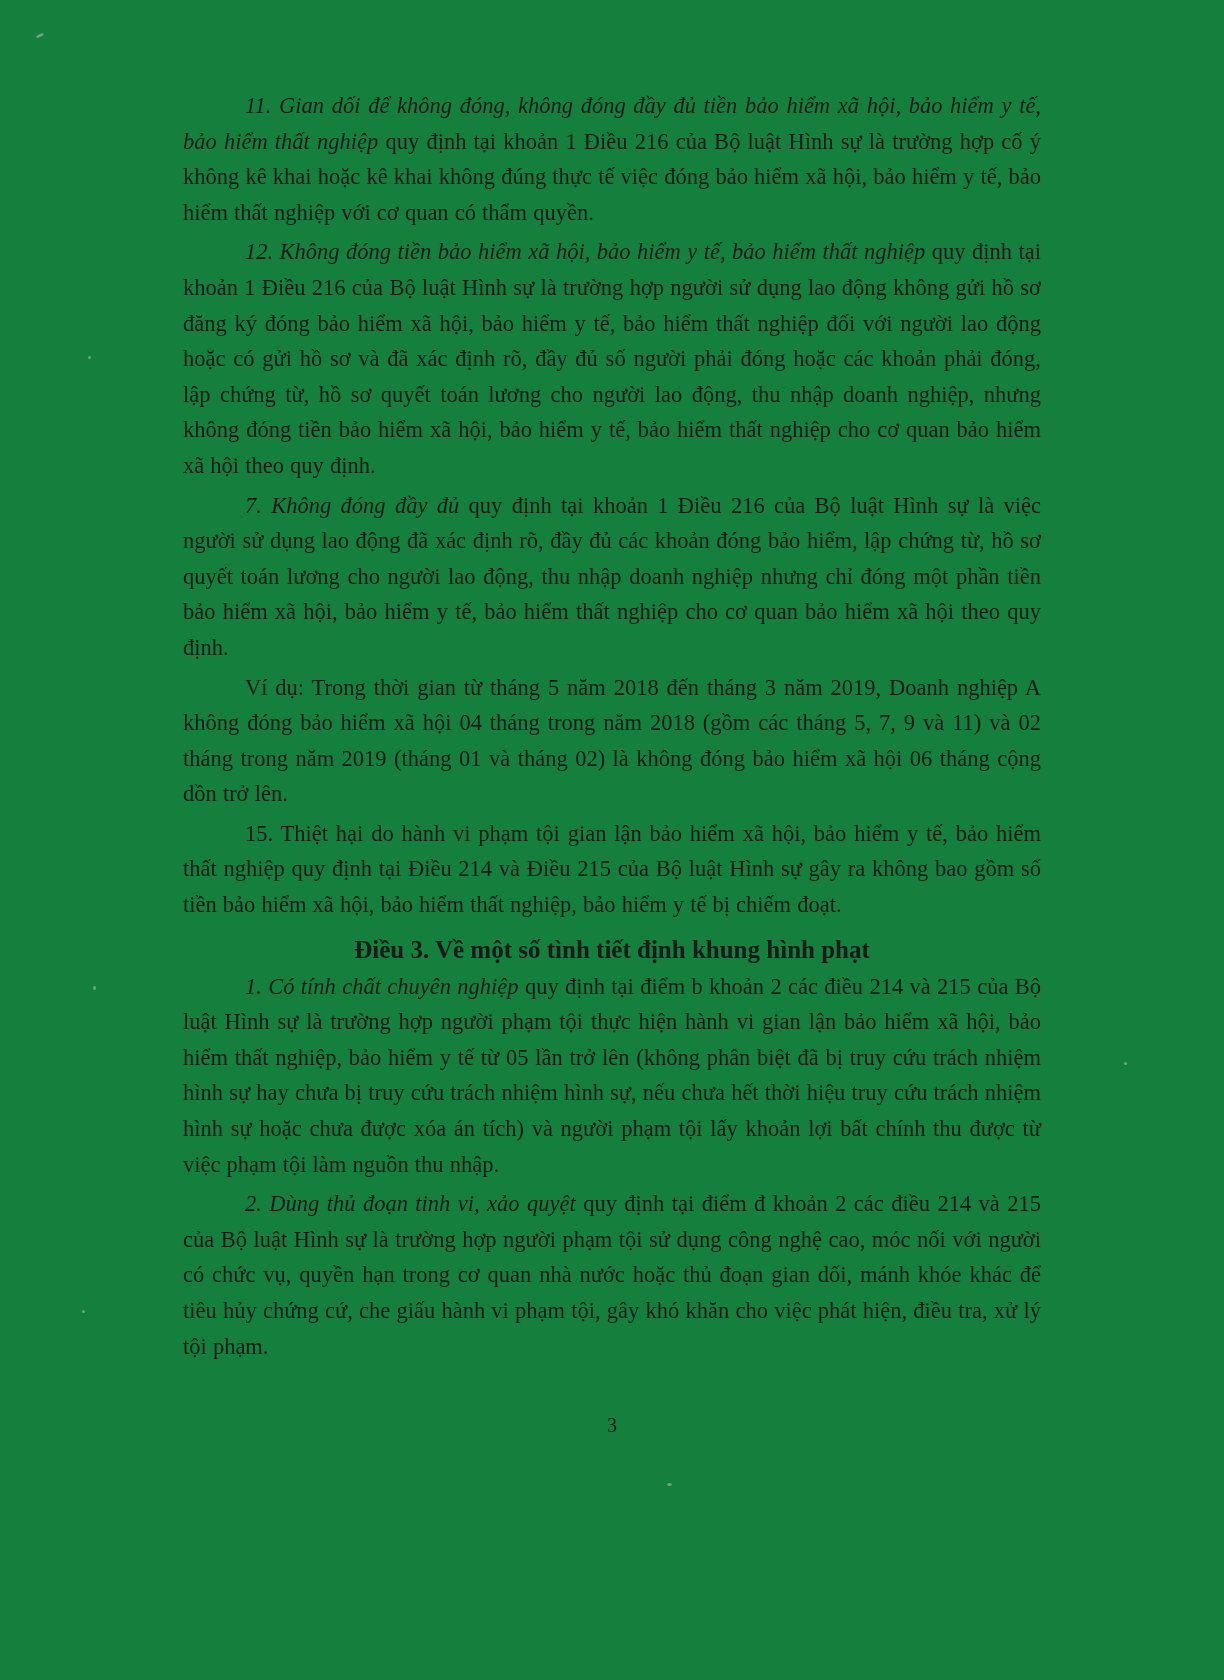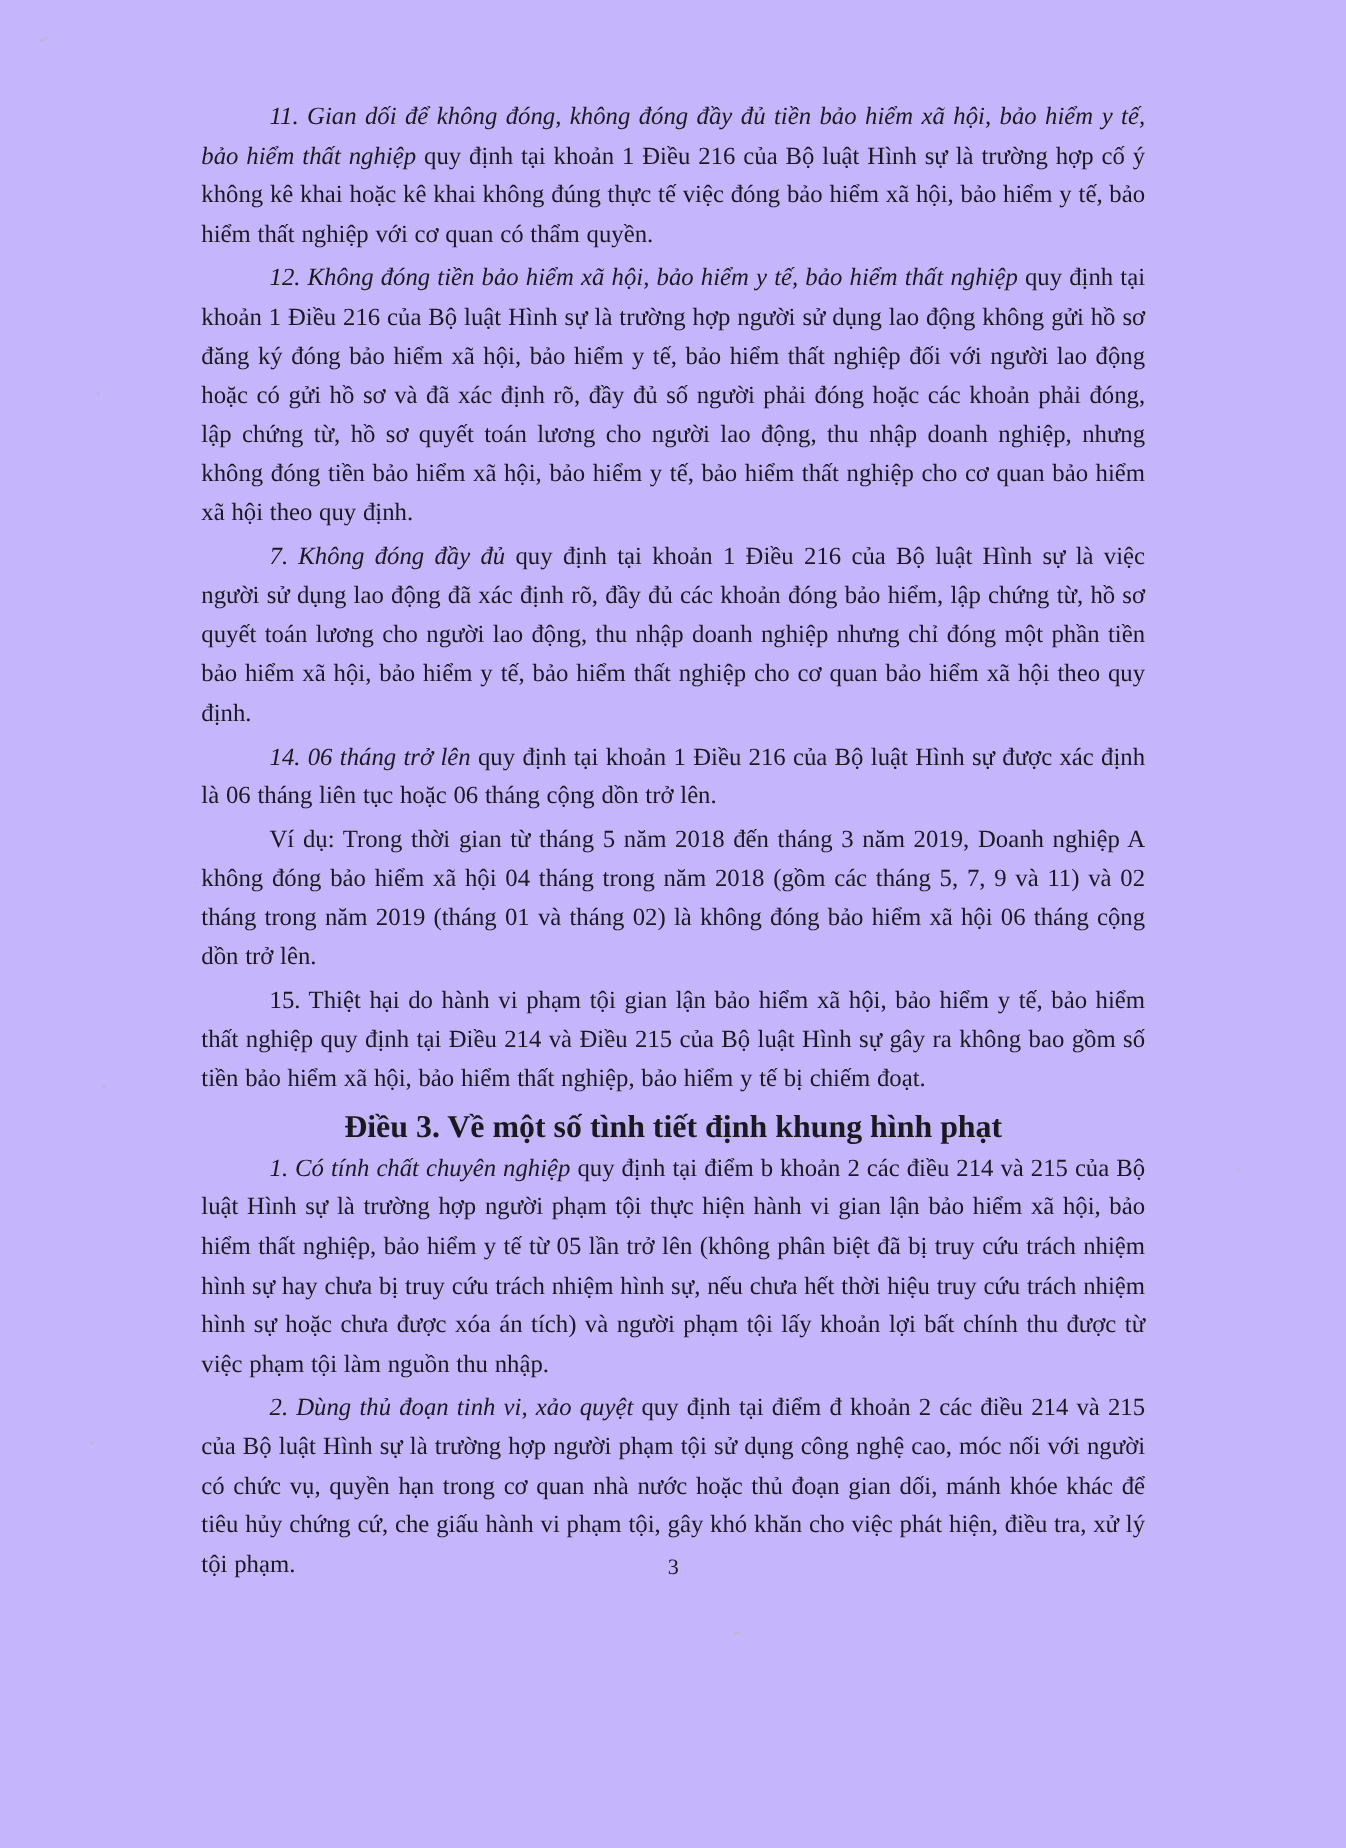--- a/index.html
+++ b/index.html
@@ -14,21 +14,21 @@
     position: relative;
     font-family: "Liberation Serif", serif;
     color: #1a1a1a;
     overflow: hidden;
   }
   .page {
     position: absolute;
     left: 0; top: 0;
     width: 1224px;
     height: 1680px;
-    background: #c4b5fd;
+    background: #15803d;
   }
   .content {
     position: absolute;
     left: 183px;
     top: 88px;
     width: 858px;
   }
   p.para {
     margin: 0 0 4px 0;
     font-size: 22.5px;
@@ -36,21 +36,21 @@
     text-align: justify;
     text-justify: inter-word;
     text-indent: 62px;
     word-spacing: 0.5px;
   }
   .it {
     font-style: italic;
   }
   h2.heading {
     margin: 10px 0 2px 0;
-    font-size: 29px;
+    font-size: 25px;
     line-height: 34px;
     font-weight: bold;
     text-align: center;
     text-indent: 0;
   }
   .pagenum {
     position: absolute;
     left: 0;
     top: 1414px;
     width: 1224px;
@@ -91,23 +91,20 @@
     </p>
 
     <p class="para">
       <span class="it">12. Không đóng tiền bảo hiểm xã hội, bảo hiểm y tế, bảo hiểm thất nghiệp</span><span> quy định tại khoản 1 Điều 216 của Bộ luật Hình sự là trường hợp người sử dụng lao động không gửi hồ sơ đăng ký đóng bảo hiểm xã hội, bảo hiểm y tế, bảo hiểm thất nghiệp đối với người lao động hoặc có gửi hồ sơ và đã xác định rõ, đầy đủ số người phải đóng hoặc các khoản phải đóng, lập chứng từ, hồ sơ quyết toán lương cho người lao động, thu nhập doanh nghiệp, nhưng không đóng tiền bảo hiểm xã hội, bảo hiểm y tế, bảo hiểm thất nghiệp cho cơ quan bảo hiểm xã hội theo quy định.</span>
     </p>
 
     <p class="para">
       <span class="it">7. Không đóng đầy đủ</span><span> quy định tại khoản 1 Điều 216 của Bộ luật Hình sự là việc người sử dụng lao động đã xác định rõ, đầy đủ các khoản đóng bảo hiểm, lập chứng từ, hồ sơ quyết toán lương cho người lao động, thu nhập doanh nghiệp nhưng chỉ đóng một phần tiền bảo hiểm xã hội, bảo hiểm y tế, bảo hiểm thất nghiệp cho cơ quan bảo hiểm xã hội theo quy định.</span>
     </p>
 
-    <p class="para">
-      <span class="it">14. 06 tháng trở lên</span><span> quy định tại khoản 1 Điều 216 của Bộ luật Hình sự được xác định là 06 tháng liên tục hoặc 06 tháng cộng dồn trở lên.</span>
-    </p>
 
     <p class="para">
       <span>Ví dụ: Trong thời gian từ tháng 5 năm 2018 đến tháng 3 năm 2019, Doanh nghiệp A không đóng bảo hiểm xã hội 04 tháng trong năm 2018 (gồm các tháng 5, 7, 9 và 11) và 02 tháng trong năm 2019 (tháng 01 và tháng 02) là không đóng bảo hiểm xã hội 06 tháng cộng dồn trở lên.</span>
     </p>
 
     <p class="para">
       <span>15. Thiệt hại do hành vi phạm tội gian lận bảo hiểm xã hội, bảo hiểm y tế, bảo hiểm thất nghiệp quy định tại Điều 214 và Điều 215 của Bộ luật Hình sự gây ra không bao gồm số tiền bảo hiểm xã hội, bảo hiểm thất nghiệp, bảo hiểm y tế bị chiếm đoạt.</span>
     </p>
 
     <h2 class="heading">Điều 3. Về một số tình tiết định khung hình phạt</h2>

